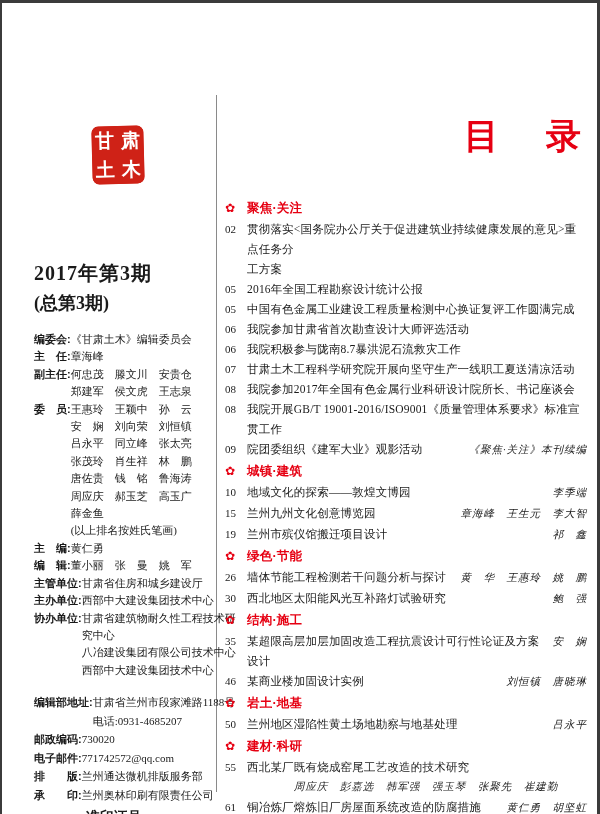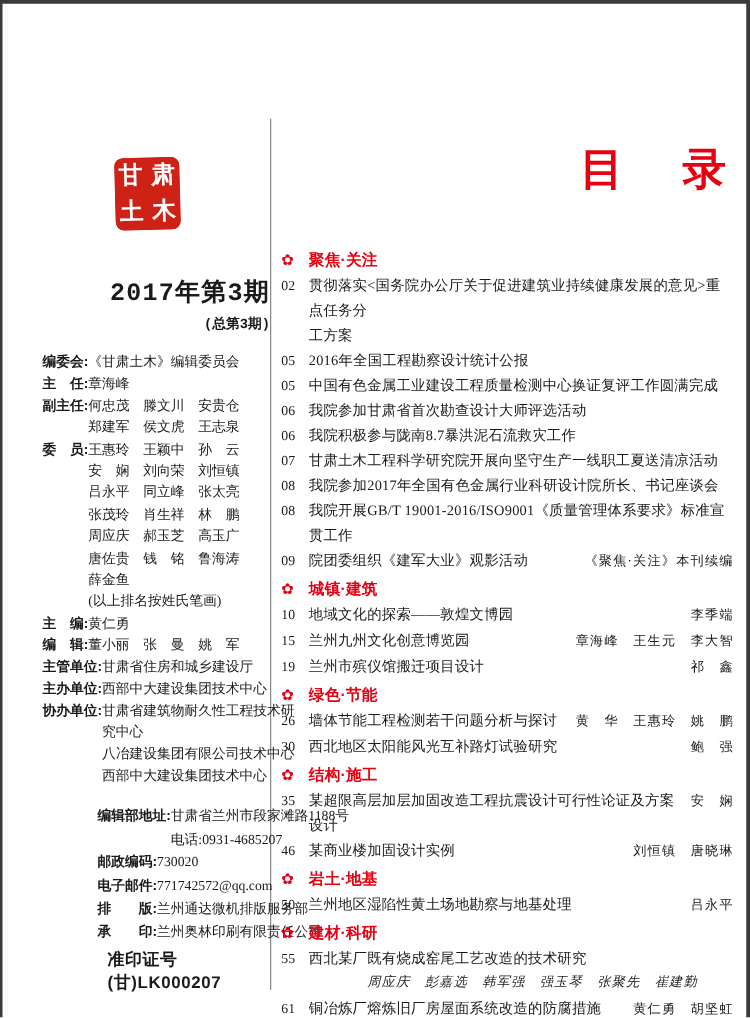--- a/index.html
+++ b/index.html
@@ -18,42 +18,42 @@
 
   
   .sidebar{position:absolute;left:34px;top:126px;width:182px;}
   .seal{
     width:52px;height:58px;margin-left:58px;background:#cf2217;color:#fff;
     border-radius:7px;transform:rotate(-1.5deg);
     display:grid;grid-template-columns:1fr 1fr;align-items:center;justify-items:center;
     font-family:"Liberation Serif",serif;font-weight:bold;font-size:19px;line-height:1;
     box-shadow:0 0 0 1px #cf2217 inset;
   }
-  .issue{margin-top:36px;text-align:right;font-family:Liberation Mono, monospace;}
+  .issue{margin-top:76px;text-align:left;font-family:Liberation Serif, serif;}
   .issue .t1{font-size:20px;font-weight:bold;letter-spacing:1px;}
-  .issue .t2{font-size:11px;font-weight:bold;margin-top:4px;}
+  .issue .t2{font-size:18px;font-weight:bold;margin-top:4px;}
   .infoblock{margin-top:16px;font-size:11px;line-height:17.4px;}
   .inforow{display:flex;}
   .inforow .lbl{font-family:"Liberation Sans","DejaVu Sans",sans-serif;font-weight:bold;white-space:pre;flex:none;}
   .inforow .vals{white-space:pre;}
-  .contactblock{margin-top:14px;font-size:11px;line-height:18.5px;margin-left:44px;}
+  .contactblock{margin-top:14px;font-size:11px;line-height:18.5px;}
   .license{margin-top:4px;font-family:"Liberation Sans","DejaVu Sans",sans-serif;
     font-weight:bold;font-size:13.5px;padding-left:52px;letter-spacing:0.5px;}
 
   
   .toc{position:absolute;left:225px;top:118px;width:362px;}
   .toc-title{
     color:#e60012;font-family:"Liberation Sans","DejaVu Sans",sans-serif;
     font-weight:bold;font-size:35px;letter-spacing:6px;margin-left:100px;line-height:1;text-align:right;
   }
   .toc-list{margin-top:44px;font-size:11.5px;}
   .trow{display:flex;align-items:baseline;line-height:20px;}
   .trow .num{flex:none;width:22px;font-size:11px;}
   .trow .ttl{flex:1 1 auto;letter-spacing:0.2px;}
-  .trow .auth{flex:none;margin-left:8px;font-size:10.5px;
+  .trow .auth{flex:none;margin-left:8px;font-style:italic;font-size:10.5px;
     font-family:"Liberation Serif",serif;letter-spacing:1px;white-space:pre;text-align:center;}
   .trow.header{color:#e60012;font-family:"Liberation Sans","DejaVu Sans",sans-serif;
     font-weight:bold;font-size:12.5px;padding:1px 0;}
   .trow.header .num{color:#e60012;font-size:12px;}
   .trow.authline{justify-content:center;font-style:italic;font-size:10.5px;
     letter-spacing:1px;white-space:pre;padding-left:40px;}
 </style>
 </head>
 <body>
 
@@ -81,21 +81,21 @@
       <div class="inforow">
         <span class="lbl">主　任:</span>
         <div class="vals"><div>章海峰</div></div>
       </div>
       <div class="inforow">
         <span class="lbl">副主任:</span>
         <div class="vals"><div>何忠茂　滕文川　安贵仓</div><div>郑建军　侯文虎　王志泉</div></div>
       </div>
       <div class="inforow">
         <span class="lbl">委　员:</span>
-        <div class="vals"><div>王惠玲　王颖中　孙　云</div><div>安　娴　刘向荣　刘恒镇</div><div>吕永平　同立峰　张太亮</div><div>张茂玲　肖生祥　林　鹏</div><div>周应庆　郝玉芝　高玉广</div><div>唐佐贵　钱　铭　鲁海涛</div><div>薛金鱼</div><div>(以上排名按姓氏笔画)</div></div>
+        <div class="vals"><div>王惠玲　王颖中　孙　云</div><div>安　娴　刘向荣　刘恒镇</div><div>吕永平　同立峰　张太亮</div><div>张茂玲　肖生祥　林　鹏</div><div>唐佐贵　钱　铭　鲁海涛</div><div>周应庆　郝玉芝　高玉广</div><div>薛金鱼</div><div>(以上排名按姓氏笔画)</div></div>
       </div>
       <div class="inforow">
         <span class="lbl">主　编:</span>
         <div class="vals"><div>黄仁勇</div></div>
       </div>
       <div class="inforow">
         <span class="lbl">编　辑:</span>
         <div class="vals"><div>董小丽　张　曼　姚　军</div></div>
       </div>
       <div class="inforow">

